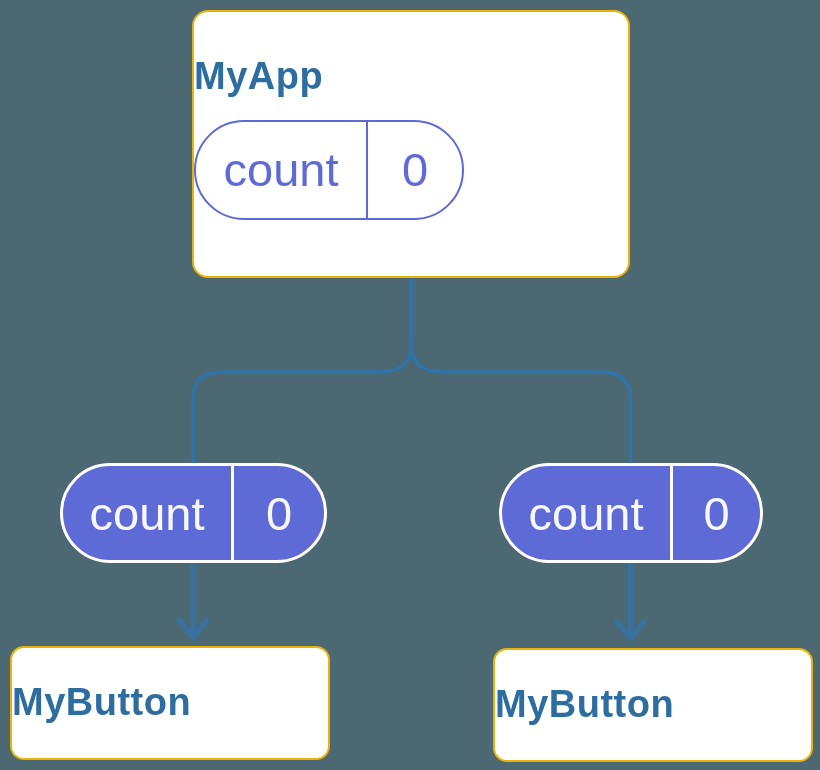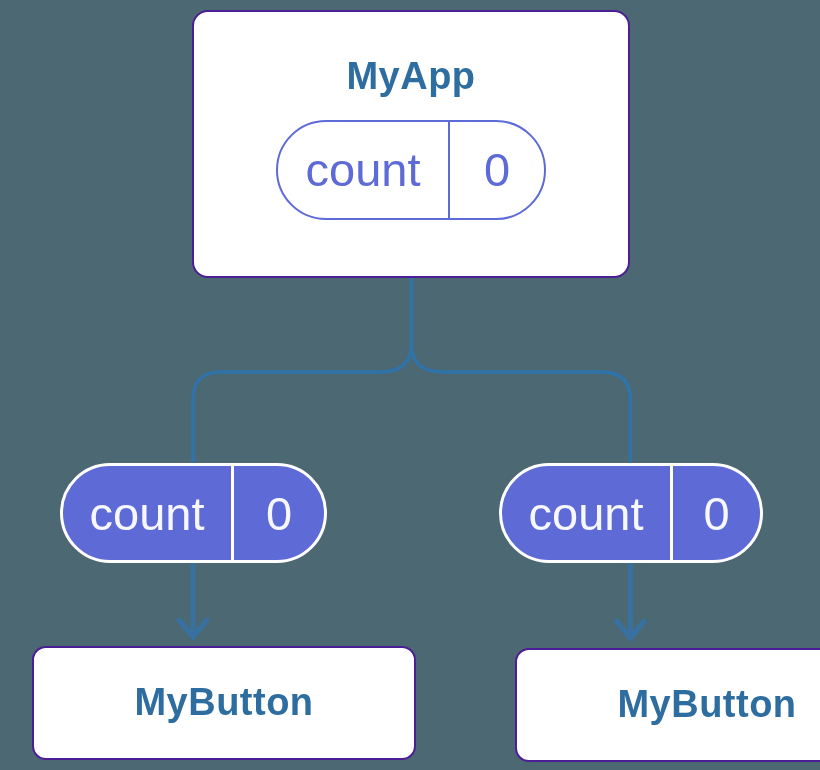--- a/index.html
+++ b/index.html
@@ -19,25 +19,24 @@
     position: absolute;
     left: 0;
     top: 0;
     z-index: 1;
     pointer-events: none;
   }
   .node-box {
     position: absolute;
     z-index: 2;
     background: #ffffff;
-    border: 2px solid #4c1d95;
+    border: 2px solid #eab308;
     box-sizing: border-box;
     display: flex;
     flex-direction: column;
-    align-items: center;
   }
   .root-box {
     left: 192px;
     top: 10px;
     width: 438px;
     height: 268px;
     border-radius: 16px;
     padding-top: 44px;
   }
   .node-title {
@@ -79,25 +78,24 @@
     background: #5e6ad6;
     border: 3px solid #ffffff;
     color: #f7f8ff;
   }
   .pill-filled .key-cell { width: 168px; }
   .pill-filled .divider { width: 3px; background: #ffffff; }
   .pill-filled .value-cell { flex: 1; }
   .pill-left  { left: 60px;  width: 267px; }
   .pill-right { left: 499px; width: 264px; }
   .child-box {
-    width: 384px;
+    width: 320px;
     height: 114px;
     border-radius: 14px;
     justify-content: center;
-    margin-left: 22px;
   }
   .child-left  { left: 10px;  top: 646px; }
   .child-right { left: 493px; top: 648px; }
 </style>
 </head>
 <body>
 
 <div class="canvas">
 
   <svg class="connector-svg" width="820" height="770" viewBox="0 0 820 770">

